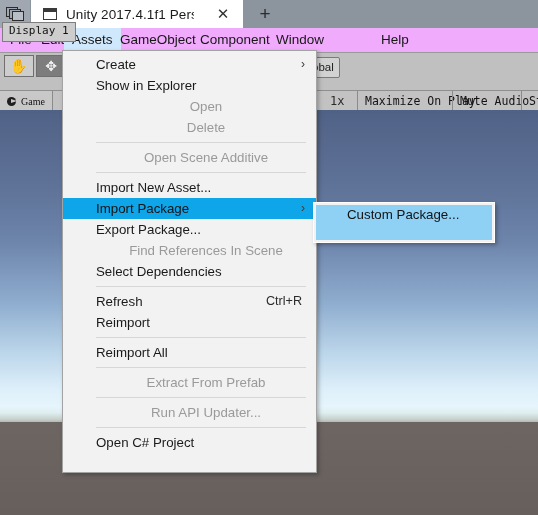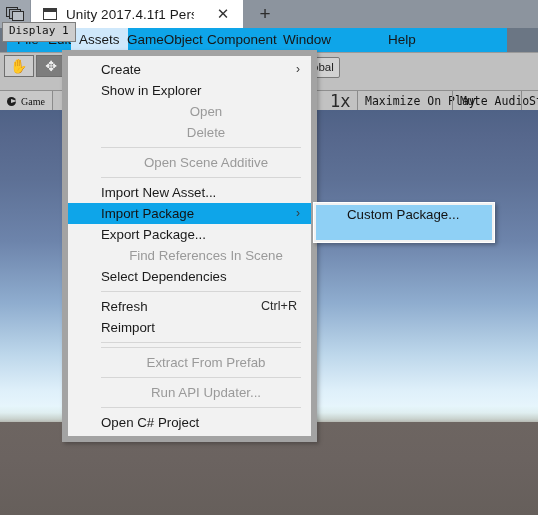--- a/index.html
+++ b/index.html
@@ -49,22 +49,22 @@
     position:absolute;right:13px;top:7px;width:14px;height:14px;
     color:#333;font-size:15px;line-height:14px;text-align:center;cursor:pointer;
   }
   .newtab{
     position:absolute;left:248px;top:0;width:34px;height:28px;
     color:#2c2c2c;font-size:19px;line-height:28px;text-align:center;cursor:pointer;
   }
 
   
   .menubar{
-    position:absolute;left:7px;top:28px;width:500px;height:24px;
-    background:#0ea5e9;
+    position:absolute;left:0;top:28px;width:538px;height:24px;
+    background:#f0abfc;
   }
   .menubar .mi{
     position:absolute;top:0;height:24px;line-height:24px;
     font-size:13.5px;color:#171717;padding:0 8px;cursor:default;white-space:nowrap;
   }
   .menubar .mi.active{background:#cfe8fb;}
 
   
   .toolbar{
     position:absolute;left:0;top:52px;width:538px;height:38px;
@@ -117,21 +117,21 @@
     font-family:"DejaVu Sans Mono", monospace;white-space:nowrap;
   }
   .ghbtn{
     position:absolute;top:0;height:20px;line-height:20px;
     font-size:11.5px;color:#131313;padding:0 7px;
     border-left:1px solid #8b8b8b;white-space:nowrap;
     font-family:"DejaVu Sans Mono", monospace;
   }
   .zoomlabel{
     position:absolute;top:0;height:20px;line-height:20px;
-    font-size:17px;color:#2a2a2a;
+    font-size:12px;color:#2a2a2a;
     font-family:"DejaVu Sans Mono", monospace;
   }
 
   
   .scene{
     position:absolute;left:0;top:110px;width:538px;height:405px;overflow:hidden;
   }
   .sky{
     position:absolute;left:0;top:0;width:538px;height:312px;
     background:linear-gradient(to bottom,
@@ -144,23 +144,23 @@
   }
   .ground{
     position:absolute;left:0;top:312px;width:538px;height:93px;
     background:linear-gradient(to bottom,#6d6561 0%, #6b6360 40%, #665f5b 100%);
   }
 
   
   .menupanel{
     position:absolute;left:62px;top:50px;width:255px;
     background:#f2f2f2;
-    border:6px solid #a3a3a3;
+    border:1px solid #a3a3a3;
     box-shadow:2px 2px 4px rgba(0,0,0,.26);
-    padding:3px 0 3px 0;
+    padding:3px 0 19px 0;
     box-sizing:border-box;
   }
   .menupanel .gutter{
     position:absolute;left:0;top:0;bottom:0;width:30px;background:#f2f2f2;
   }
   .menurow{
     position:relative;height:21px;line-height:21px;
     font-size:13.3px;color:#1a1a1a;
     padding-left:33px;white-space:nowrap;cursor:default;
   }
@@ -259,20 +259,21 @@
       <div class="menusep"></div>
       <div class="menurow"><span>Import New Asset...</span></div>
       <div class="menurow hl"><span>Import Package</span><span class="sub">›</span></div>
       <div class="menurow"><span>Export Package...</span></div>
       <div class="menurow disabled"><span>Find References In Scene</span></div>
       <div class="menurow"><span>Select Dependencies</span></div>
       <div class="menusep"></div>
       <div class="menurow"><span>Refresh</span><span class="accel">Ctrl+R</span></div>
       <div class="menurow"><span>Reimport</span></div>
       <div class="menusep"></div>
+      <div class="menurow"><span>Reimport All</span></div>
       <div class="menusep"></div>
       <div class="menurow disabled"><span>Extract From Prefab</span></div>
       <div class="menusep"></div>
       <div class="menurow disabled"><span>Run API Updater...</span></div>
       <div class="menusep"></div>
       <div class="menurow"><span>Open C# Project</span></div>
     </div>
 
   <div class="submenu" id="submenu">
       <div class="srow">Custom Package...</div>

